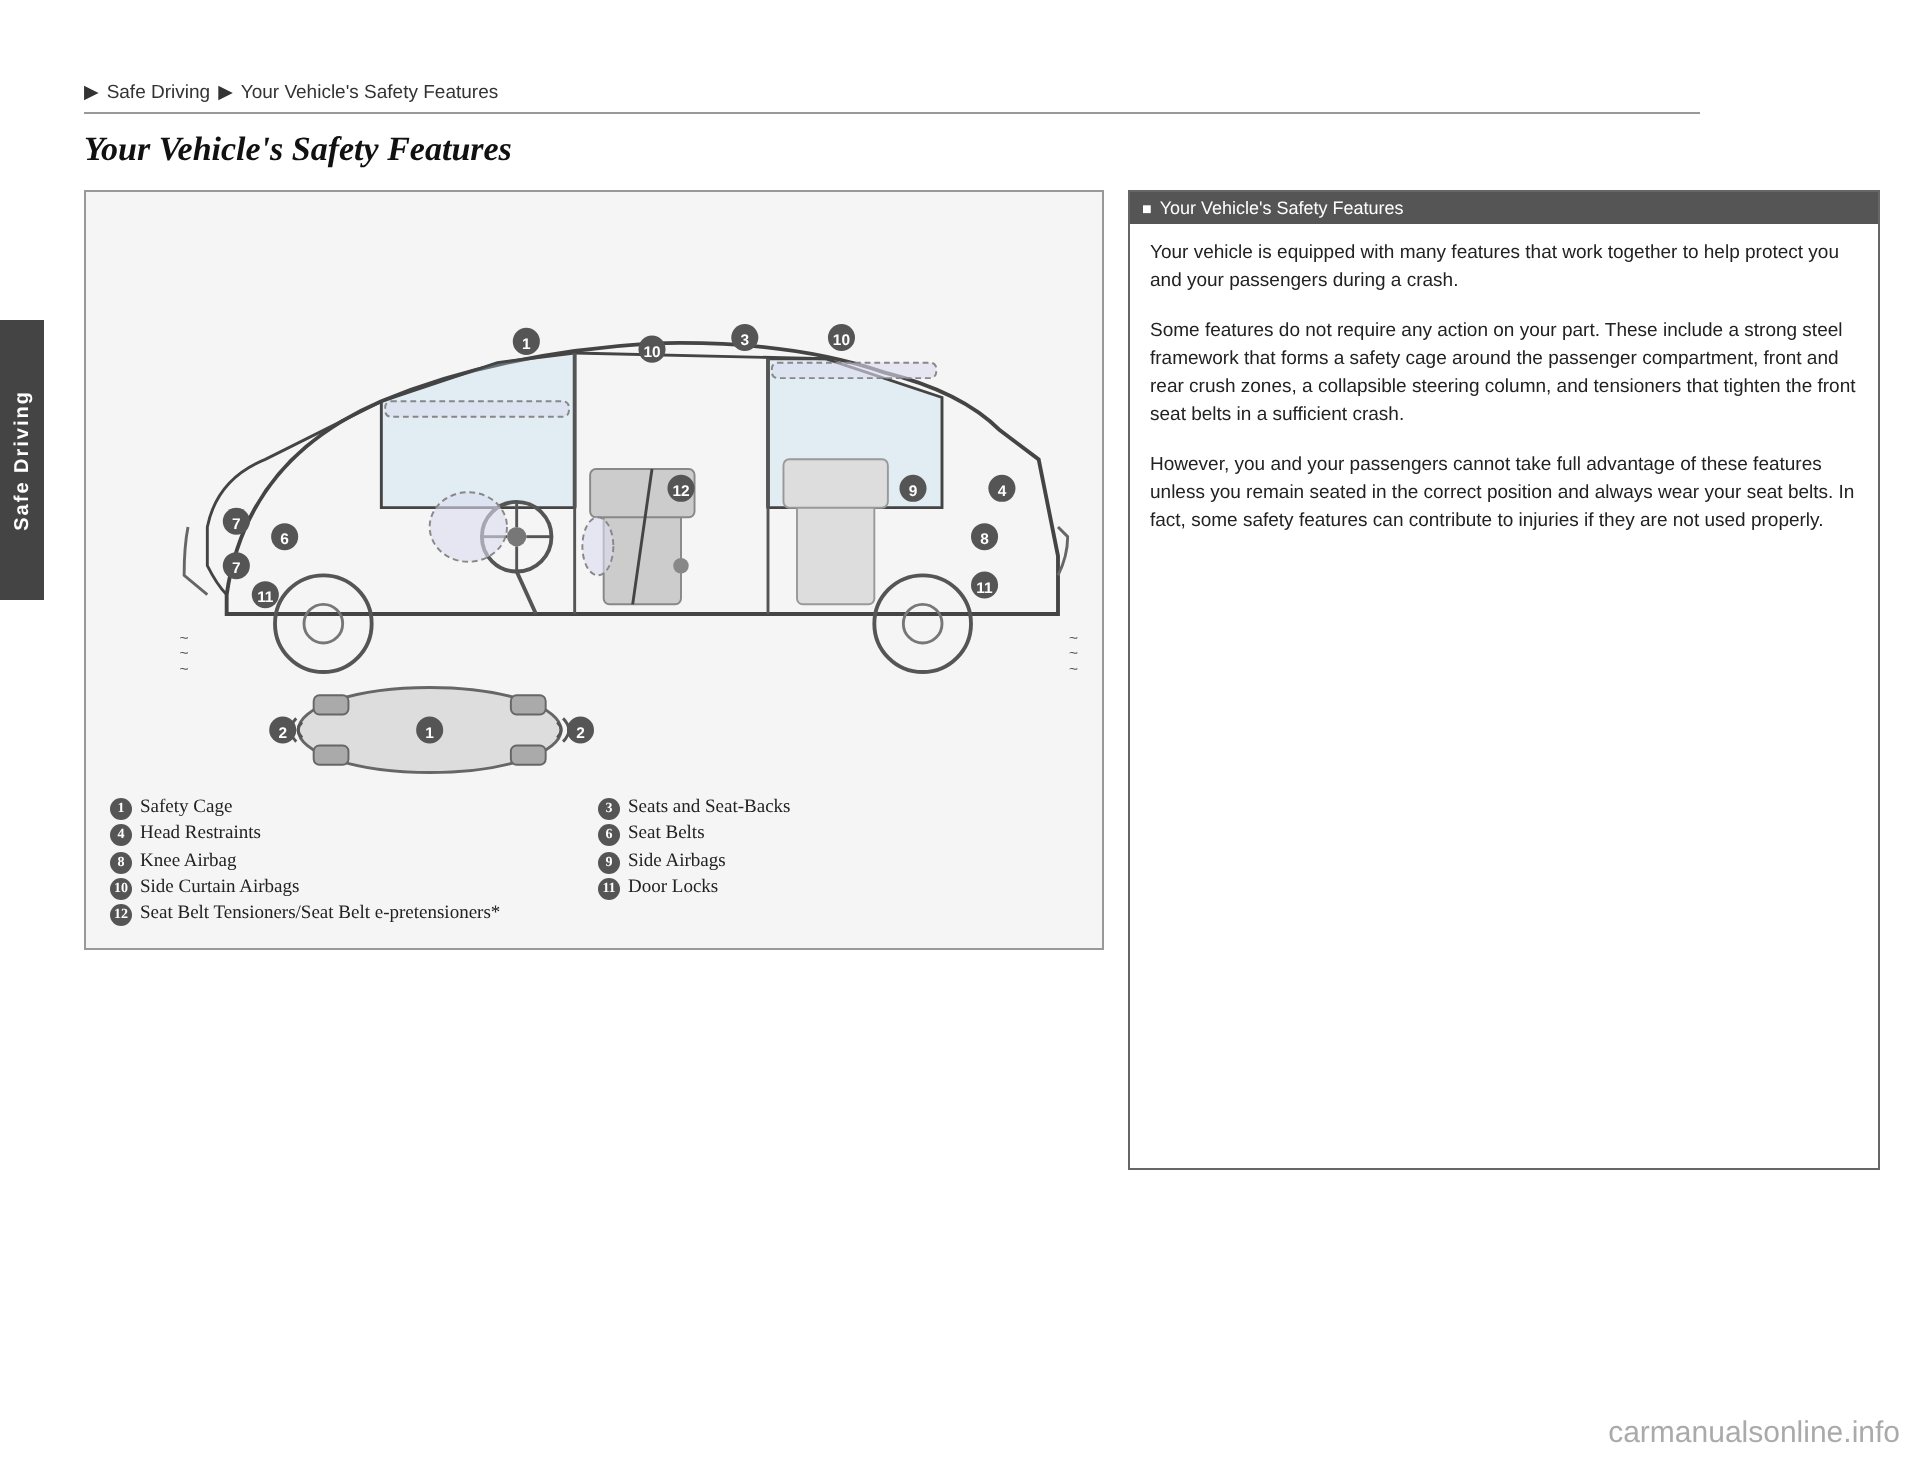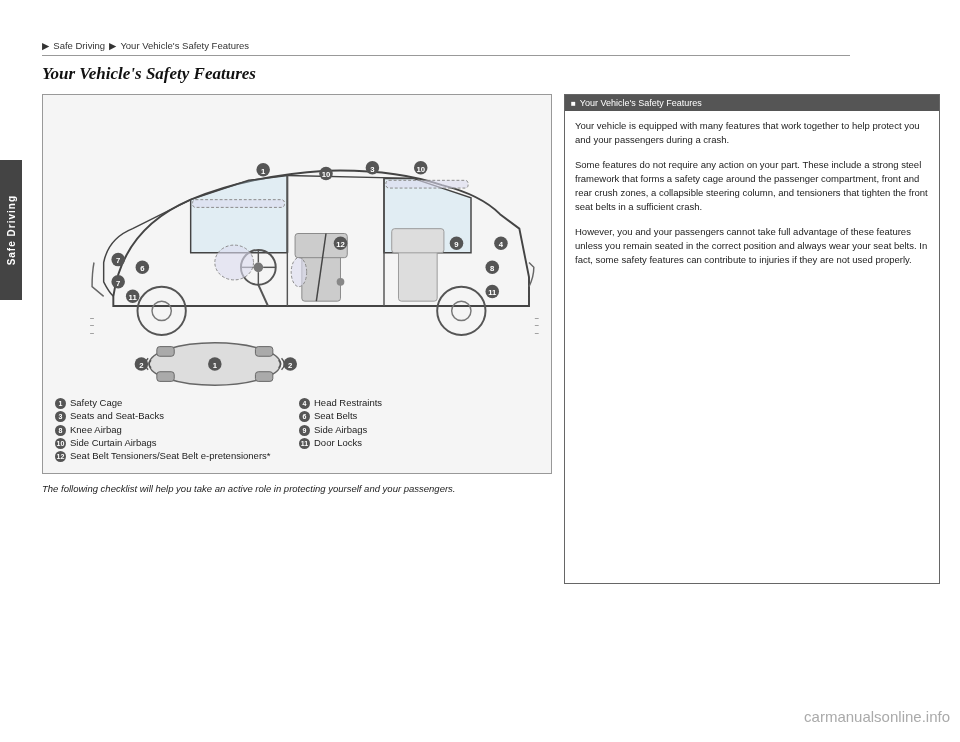--- a/index.html
+++ b/index.html
@@ -109,20 +109,21 @@
       position: relative;
     }
 
     
     .legend-area {
       display: grid;
       grid-template-columns: 1fr 1fr;
       gap: 1px 4px;
       padding: 4px 4px;
       font-size: 9.5px;
+      font-family: Liberation Serif, serif;
     }
     .legend-item {
       display: flex;
       align-items: flex-start;
       gap: 3px;
       line-height: 1.3;
     }
     .legend-num {
       font-size: 9px;
       min-width: 12px;
@@ -382,29 +383,29 @@
 
           <div class="legend-area" id="legend-container">
           <div class="legend-item">
       <span class="legend-num">
         <span class="legend-num-circle">1</span>
       </span>
       <span class="legend-text">Safety Cage</span>
     </div>
               <div class="legend-item">
       <span class="legend-num">
+        <span class="legend-num-circle">3</span>
+      </span>
+      <span class="legend-text">Seats and Seat-Backs</span>
+    </div>
+              <div class="legend-item">
+      <span class="legend-num">
         <span class="legend-num-circle">4</span>
       </span>
       <span class="legend-text">Head Restraints</span>
-    </div>
-              <div class="legend-item">
-      <span class="legend-num">
-        <span class="legend-num-circle">3</span>
-      </span>
-      <span class="legend-text">Seats and Seat-Backs</span>
     </div>
               <div class="legend-item">
       <span class="legend-num">
         <span class="legend-num-circle">6</span>
       </span>
       <span class="legend-text">Seat Belts</span>
     </div>
               <div class="legend-item">
       <span class="legend-num">
         <span class="legend-num-circle">8</span>
@@ -431,21 +432,20 @@
     </div>
               <div class="legend-item">
       <span class="legend-num">
         <span class="legend-num-circle">12</span>
       </span>
       <span class="legend-text">Seat Belt Tensioners/Seat Belt e-pretensioners*</span>
     </div>
             </div>
         </div>
 
-        <div class="below-diagram-text">The following checklist will help you take an active role in protecting yourself and your passengers.</div>
       </div>
 
       <div class="right-col">
         <div class="info-box-header">
           <span class="info-box-header-icon">■</span>
           <span>Your Vehicle's Safety Features</span>
         </div>
         <div class="info-box-body" id="info-box-paragraphs">
         <p>Your vehicle is equipped with many features that work together to help protect you and your passengers during a crash.</p>
             <p>Some features do not require any action on your part. These include a strong steel framework that forms a safety cage around the passenger compartment, front and rear crush zones, a collapsible steering column, and tensioners that tighten the front seat belts in a sufficient crash.</p>

